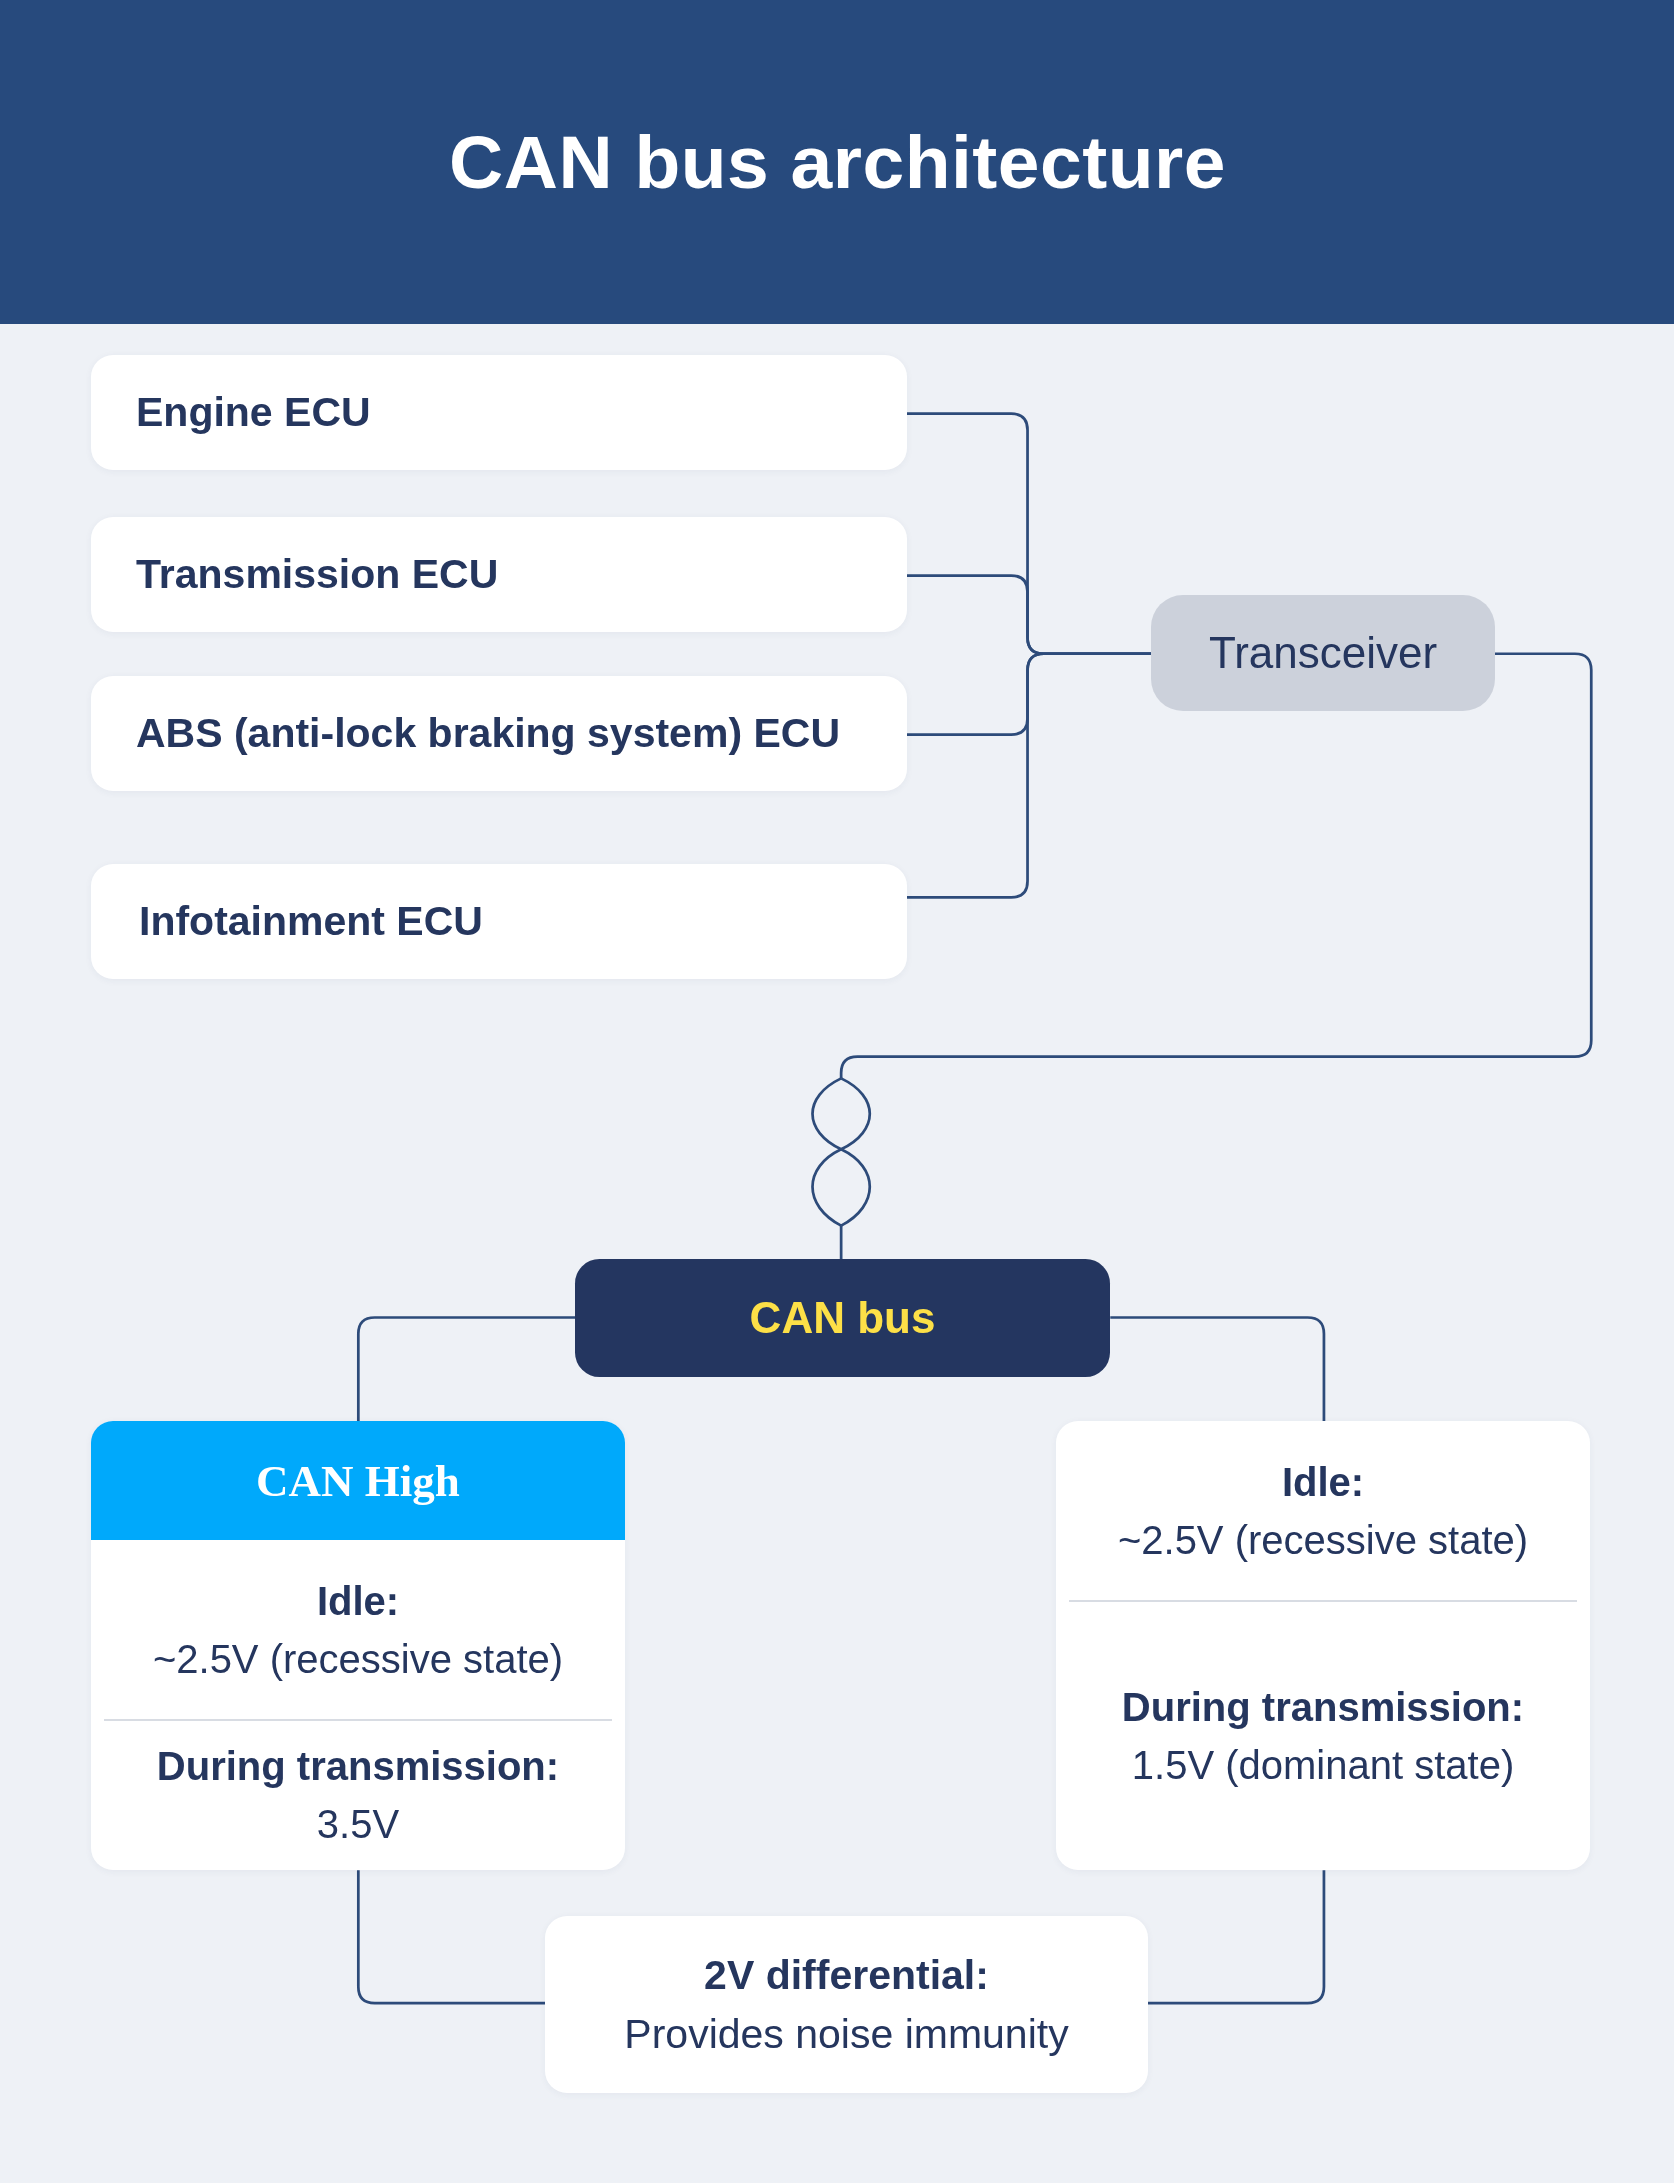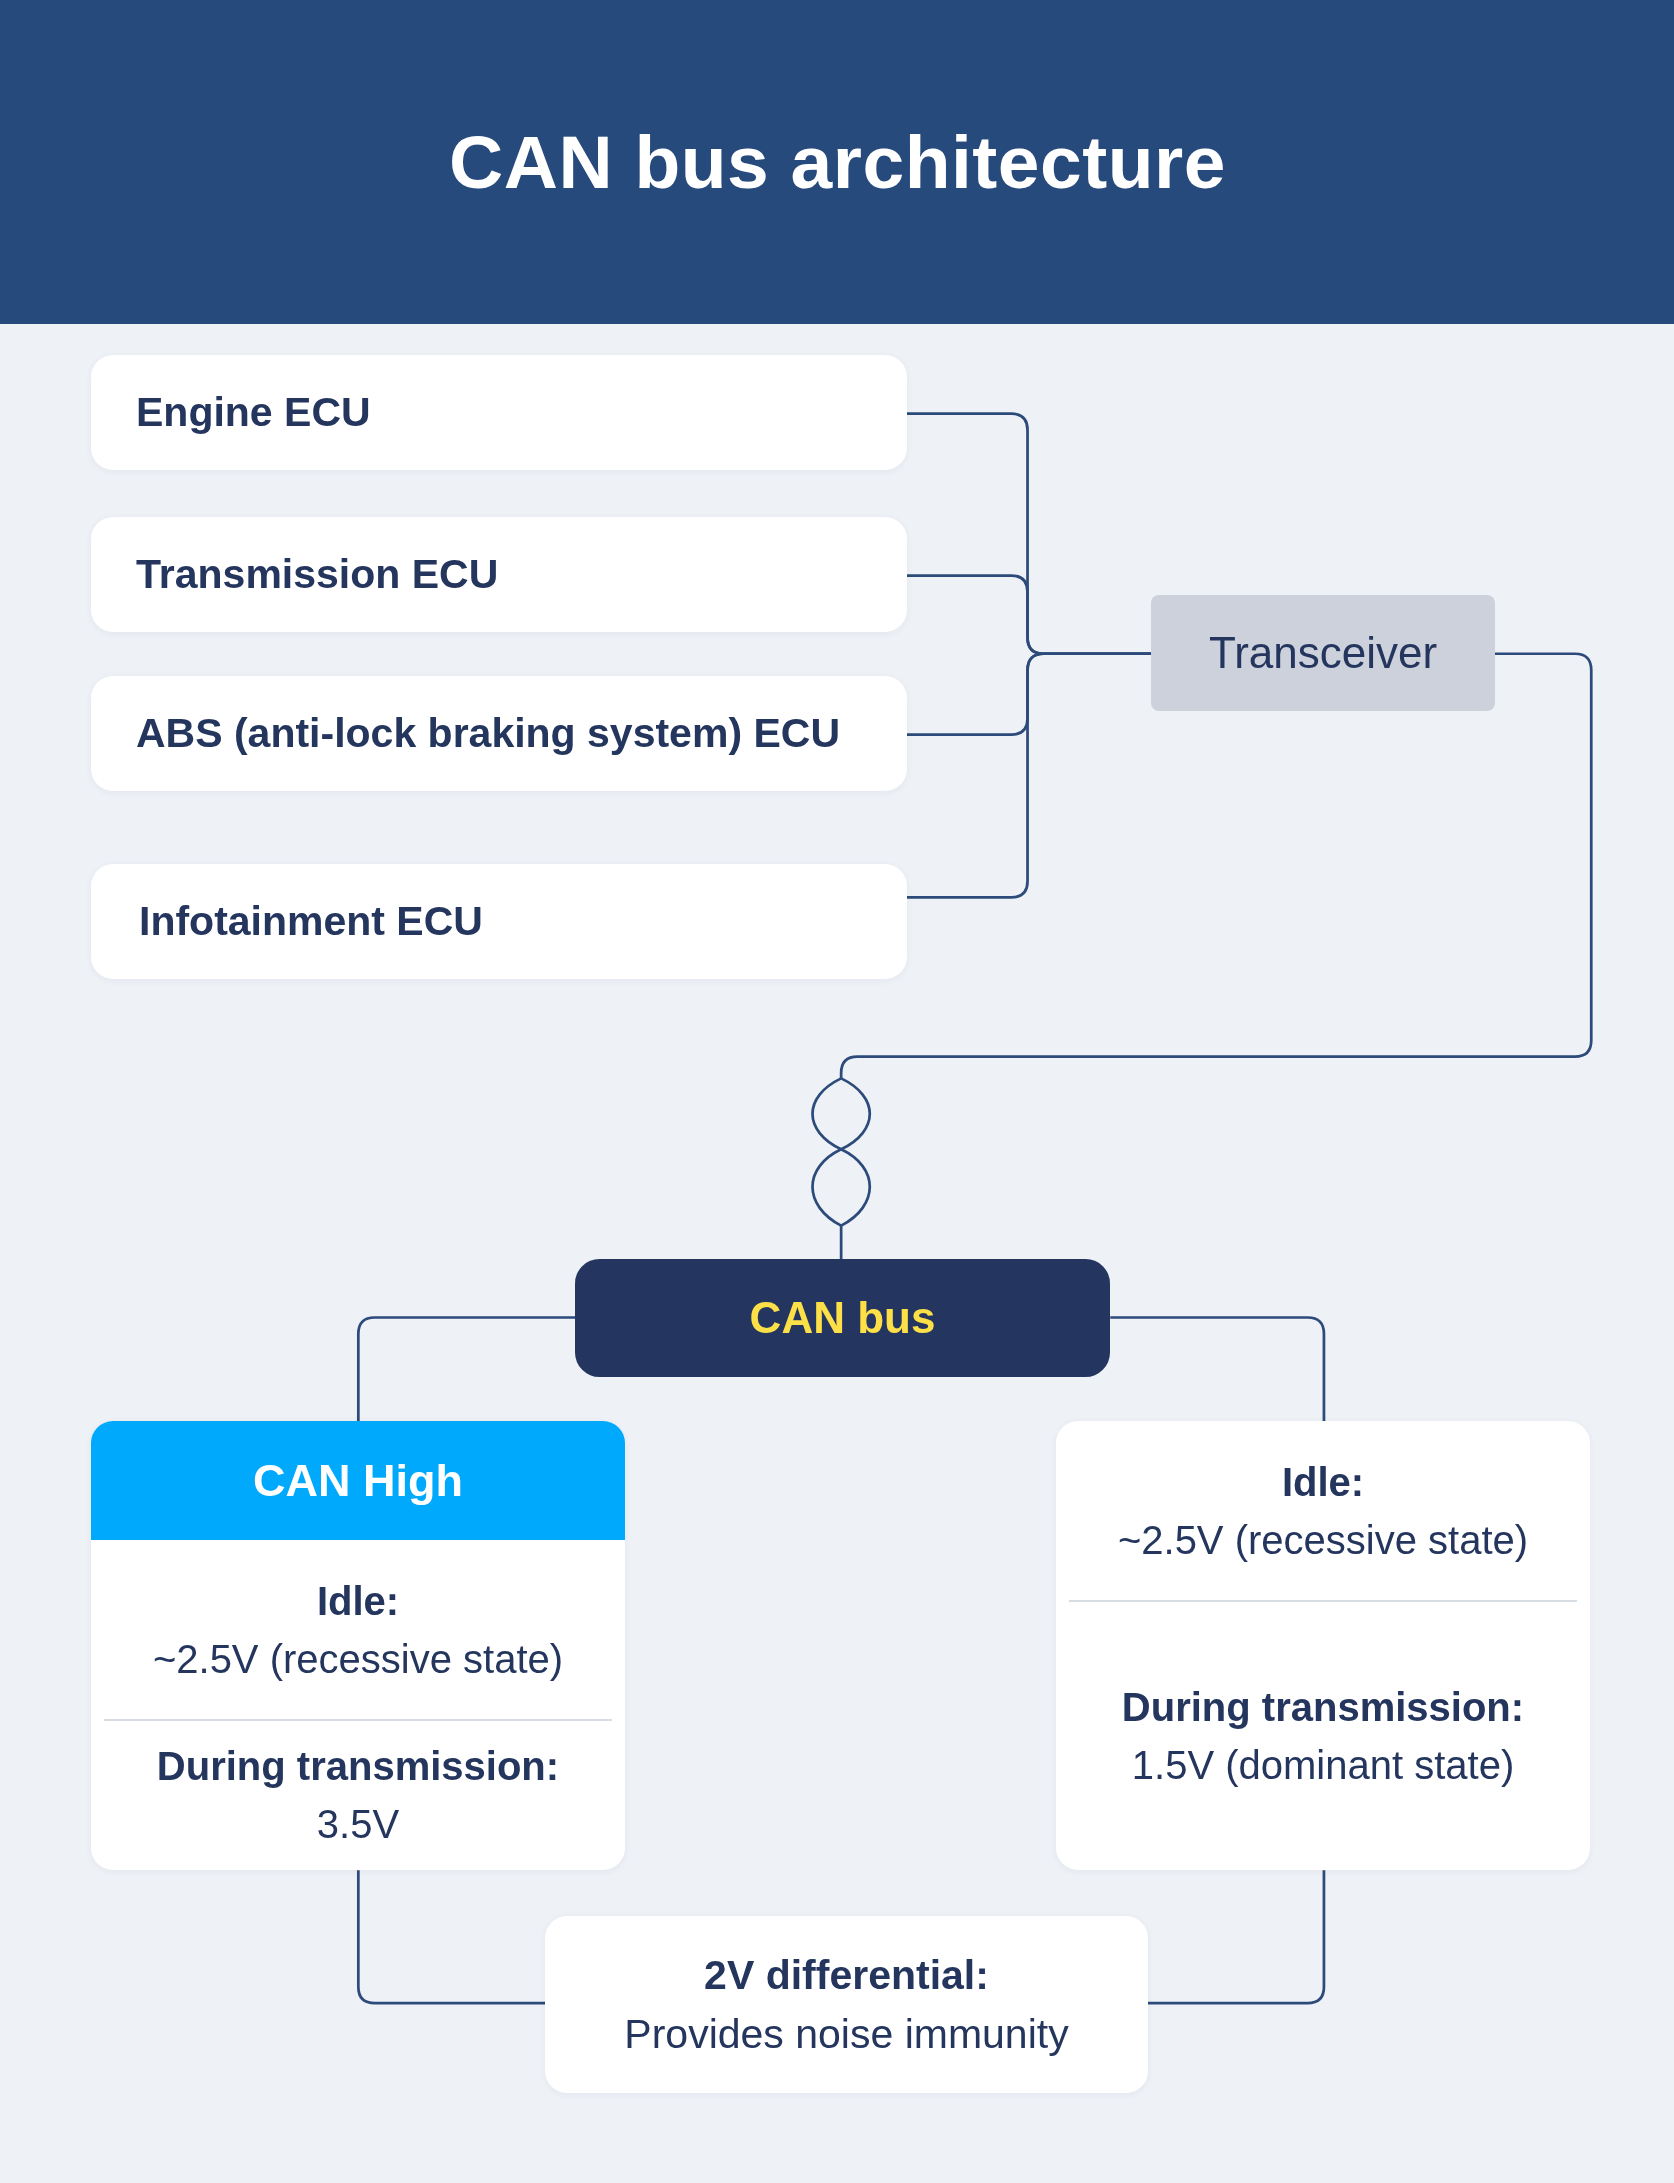--- a/index.html
+++ b/index.html
@@ -18,35 +18,35 @@
   svg.wires { position:absolute; left:0; top:0; width:1675px; height:2184px; color:var(--line-blue,#2d4b7a); }
   svg.wires path { fill:none; stroke:currentColor; stroke-width:3; }
 
   .ecu-box { position:absolute; left:91px; width:816px; height:115px; background:var(--white,#fff);
     border-radius:22px; display:flex; align-items:center; padding-left:45px;
     box-shadow:0 1.8px 7.3px rgba(37,54,94,0.05); }
   .ecu-box span { color:var(--text-navy,#25365e); font-size:41px; font-weight:700; }
   .ecu-1 { top:355px; } .ecu-2 { top:517px; } .ecu-3 { top:676px; } .ecu-4 { top:864px;padding-left:48px; }
 
   .transceiver-box { position:absolute; left:1151px; top:595px; width:344px; height:116px;
-    background:var(--transceiver-gray,#ccd1db); border-radius:8px;
+    background:var(--transceiver-gray,#ccd1db); border-radius:32px;
     display:flex; align-items:center; justify-content:center;text-align:center; }
   .transceiver-box span { color:var(--text-navy,#25365e); font-size:44px; font-weight:400; }
 
   .canbus-box { position:absolute; left:575px; top:1259px; width:535px; height:118px;
     background:var(--can-bus-navy,#243660); border-radius:24.5px;
     display:flex; align-items:center; justify-content:center; }
   .canbus-box span { color:#fde047; font-size:44px; font-weight:700; }
 
   .signal-card { position:absolute; top:1421px; width:534px; height:449px; background:var(--white,#fff);
     border-radius:22px; overflow:hidden; box-shadow:0 1.8px 7.3px rgba(37,54,94,0.05);
     display:flex; flex-direction:column; }
   .card-high { left:91px; } .card-low { left:1056px; }
   .card-header { height:119px; flex:0 0 119px; background:var(--card-header-cyan,#00a9fb);
-    display:flex; align-items:center; justify-content:center; }
+    display:flex; align-items:center; justify-content:center;font-family:Liberation Serif, serif; }
   .card-header span { color:#fff; font-size:45px; font-weight:600; }
   .card-section { display:flex; flex-direction:column; align-items:center; justify-content:center;
     text-align:center; color:var(--text-navy,#25365e); font-size:40px; line-height:58px; }
   .card-section.idle { height:179px; flex:0 0 179px; }
   .card-section.tx { flex:1; }
   .card-label { font-weight:700; }
   .card-value { font-weight:400; }
   .card-divider { height:1.8px; flex:0 0 1.8px; margin:0 12.7px; background:var(--divider-gray,#d8dce3); }
 
   .diff-box { position:absolute; left:545px; top:1916px; width:603px; height:177px;

